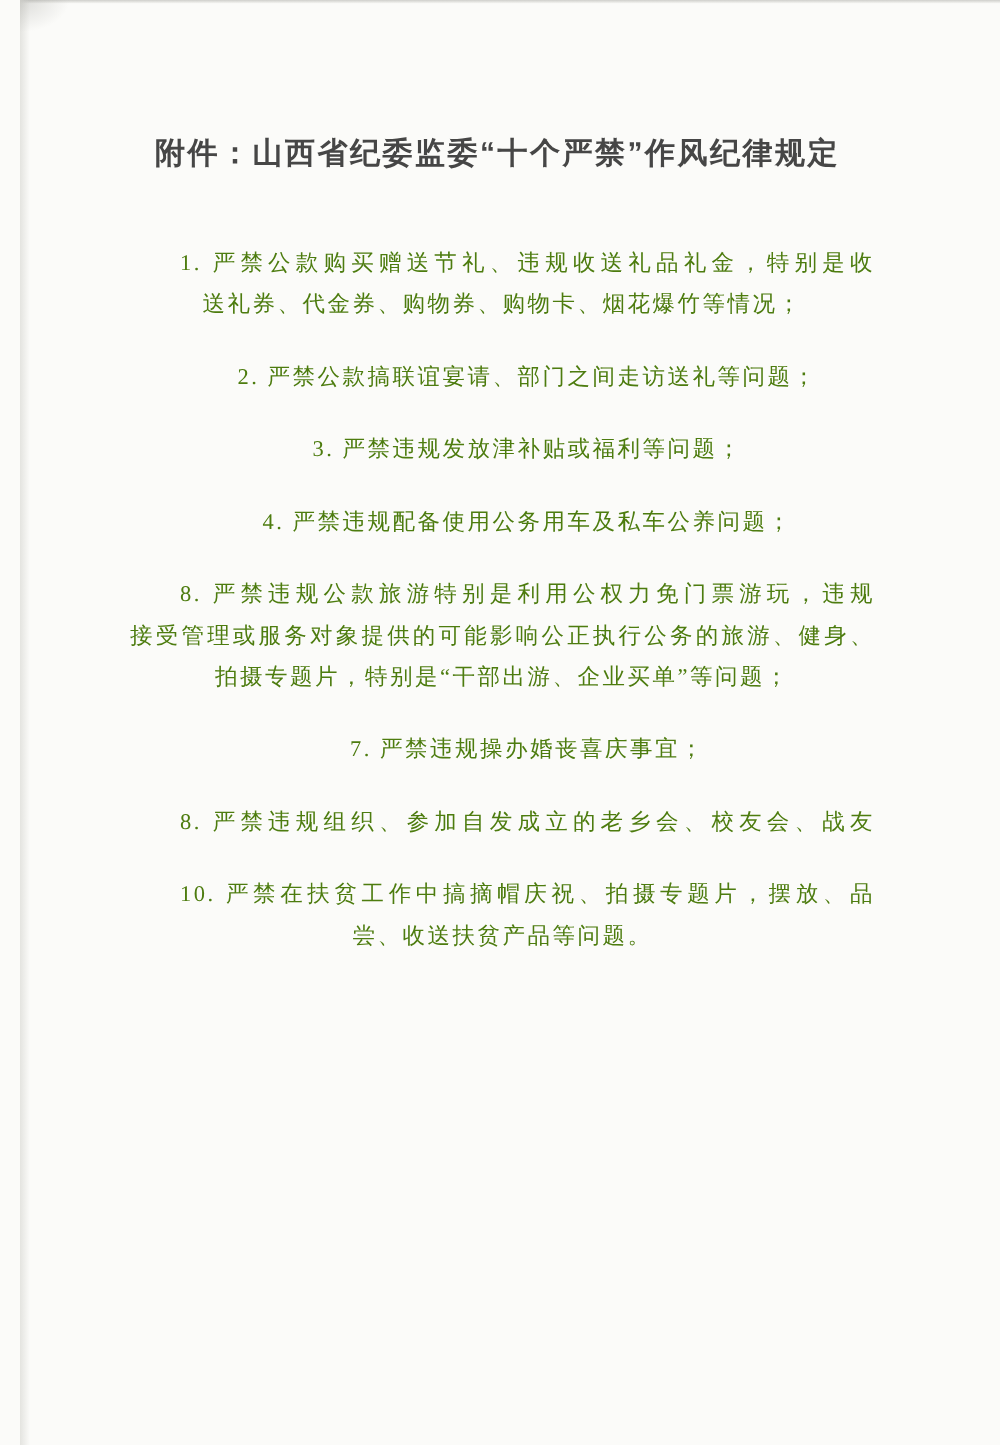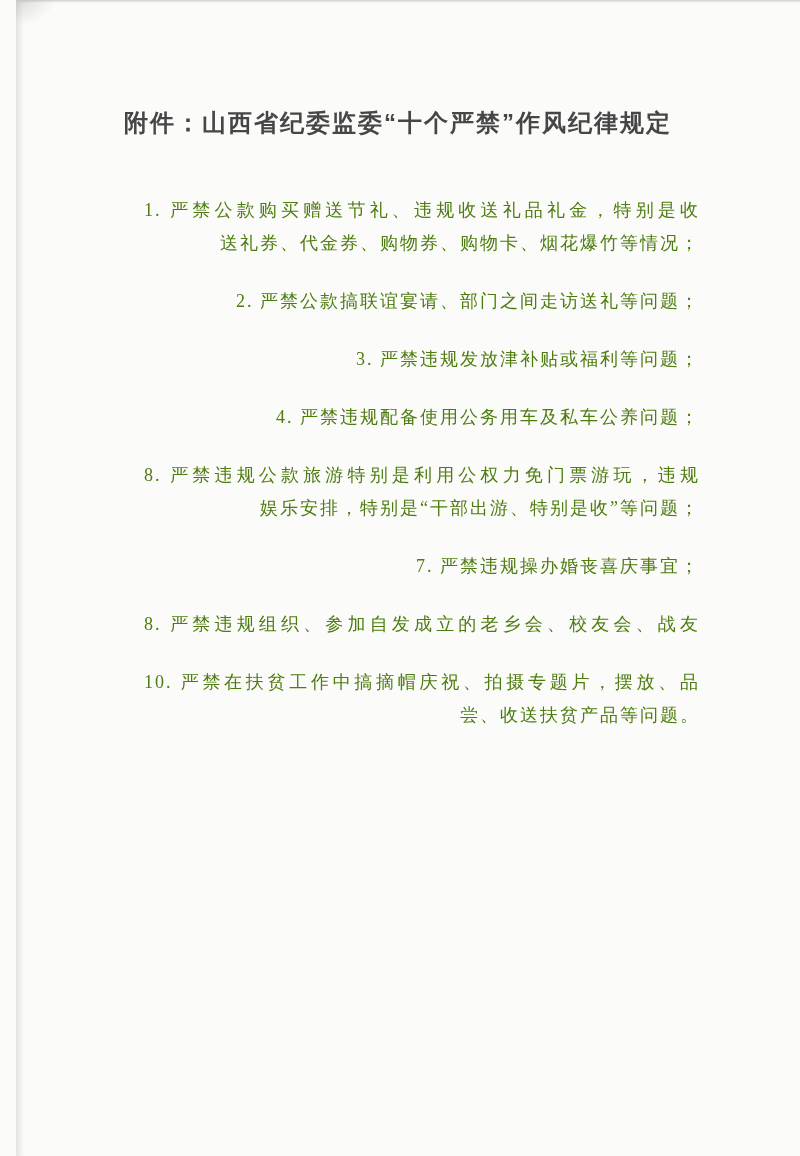--- a/index.html
+++ b/index.html
@@ -53,21 +53,21 @@
     width: 596px;
     font-size: 18px;
     color: #4d7c0f;
     letter-spacing: 2px;
   }
   .para {
     margin: 0 0 25px 0;
   }
   .line {
     line-height: 33px;
-    text-align: right;
+    text-align: center;
   }
   .line.first {
     padding-left: 40px;
   }
   .line.fill {
     text-align: justify;
     text-align-last: justify;
   }
 </style>
 </head>
@@ -95,21 +95,22 @@
       <div class="line first">3. 严禁违规发放津补贴或福利等问题；</div>
     </div>
 
     <div class="para">
       <div class="line first">4. 严禁违规配备使用公务用车及私车公养问题；</div>
     </div>
 
 
     <div class="para">
       <div class="line first fill">8. 严禁违规公款旅游特别是利用公权力免门票游玩，违规</div>
-      <div class="line">娱乐安排，特别是“干部出游、特别是收”等问题；</div>
+      <div class="line fill">接受管理或服务对象提供的可能影响公正执行公务的旅游、健身、</div>
+      <div class="line">拍摄专题片，特别是“干部出游、企业买单”等问题；</div>
     </div>
 
     <div class="para">
       <div class="line first">7. 严禁违规操办婚丧喜庆事宜；</div>
     </div>
 
     <div class="para">
       <div class="line first fill">8. 严禁违规组织、参加自发成立的老乡会、校友会、战友</div>
     </div>
 

